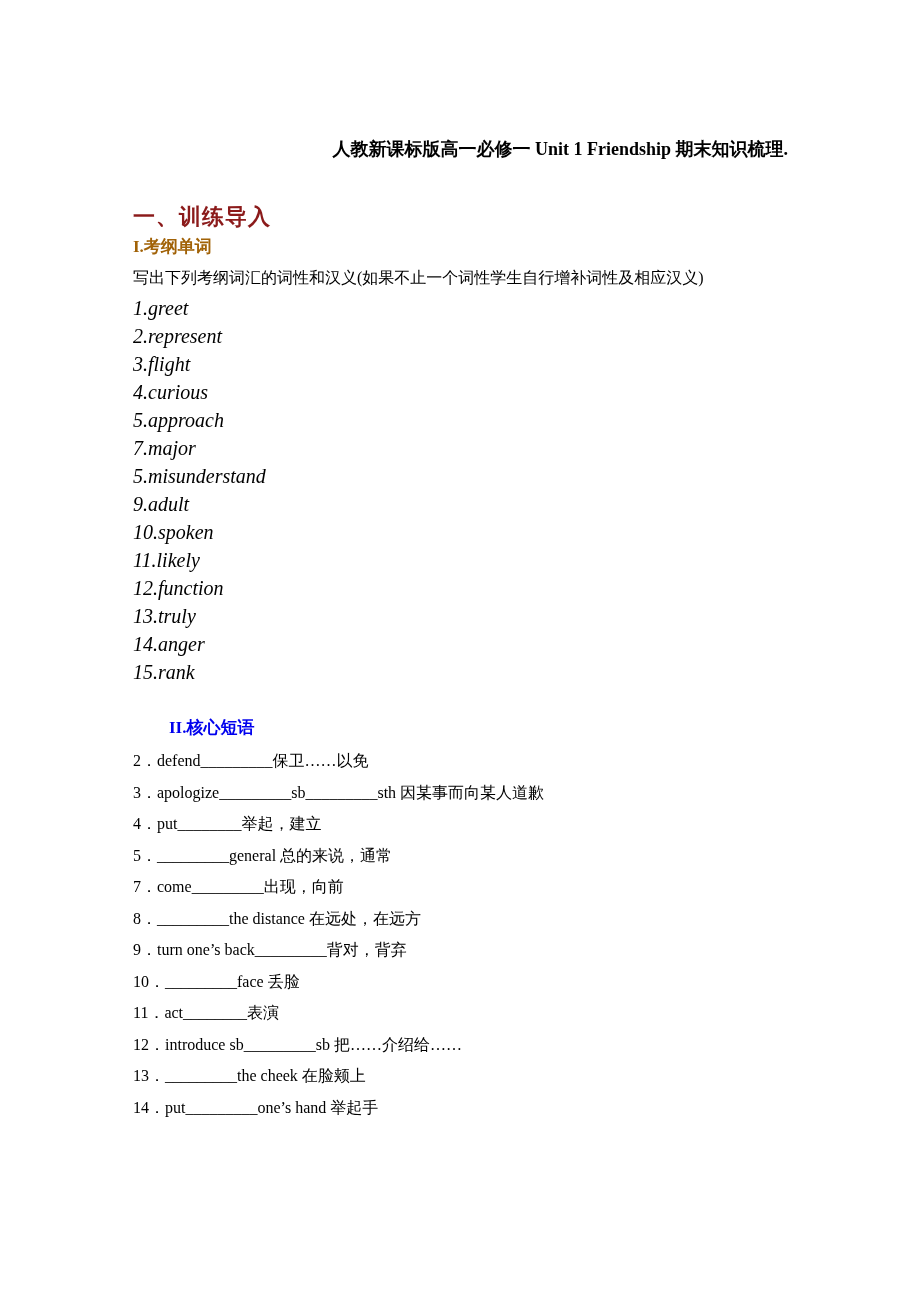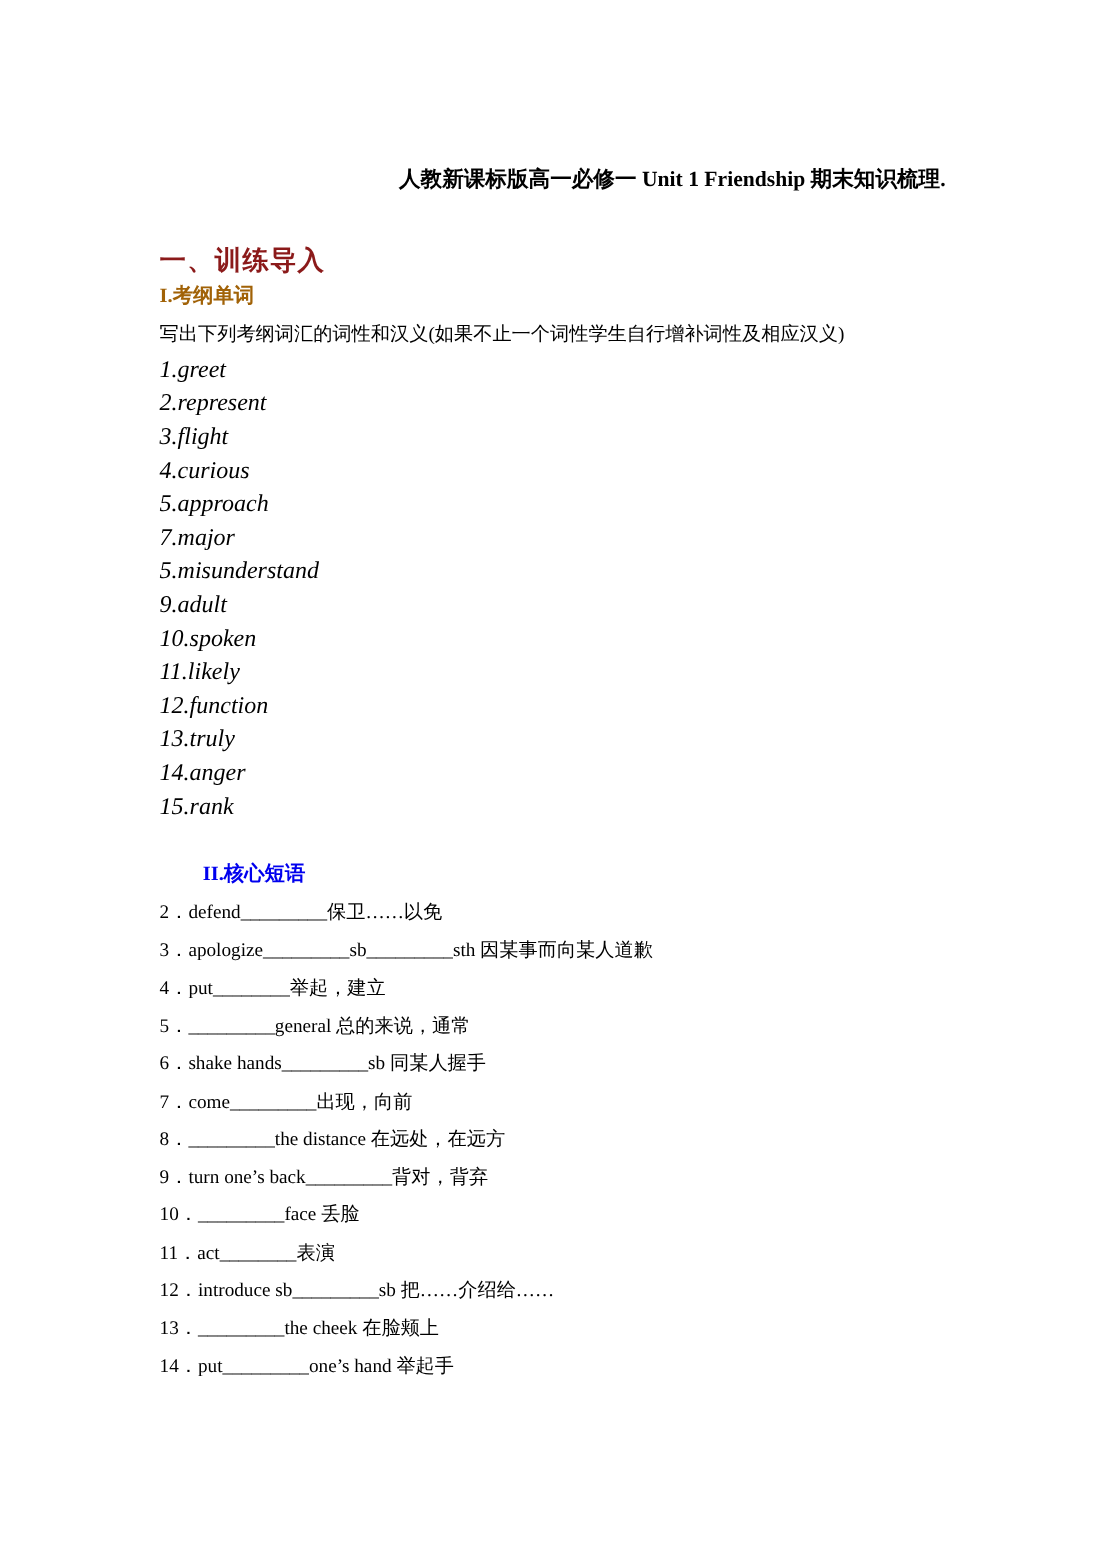--- a/index.html
+++ b/index.html
@@ -121,21 +121,20 @@
       <div class="word-item">15.rank</div>
     </div>
 
     <div class="heading-blue-2">II.核心短语</div>
 
     <div class="phrase-list">
       <div class="phrase-item">2．defend_________保卫……以免</div>
       <div class="phrase-item">3．apologize_________sb_________sth 因某事而向某人道歉</div>
       <div class="phrase-item">4．put________举起，建立</div>
       <div class="phrase-item">5．_________general 总的来说，通常</div>
-      <div class="phrase-item">6．shake hands_________sb 同某人握手</div>
       <div class="phrase-item">7．come_________出现，向前</div>
       <div class="phrase-item">8．_________the distance 在远处，在远方</div>
       <div class="phrase-item">9．turn one’s back_________背对，背弃</div>
       <div class="phrase-item">10．_________face 丢脸</div>
       <div class="phrase-item">11．act________表演</div>
       <div class="phrase-item">12．introduce sb_________sb 把……介绍给……</div>
       <div class="phrase-item">13．_________the cheek 在脸颊上</div>
       <div class="phrase-item">14．put_________one’s hand 举起手</div>
     </div>
 

